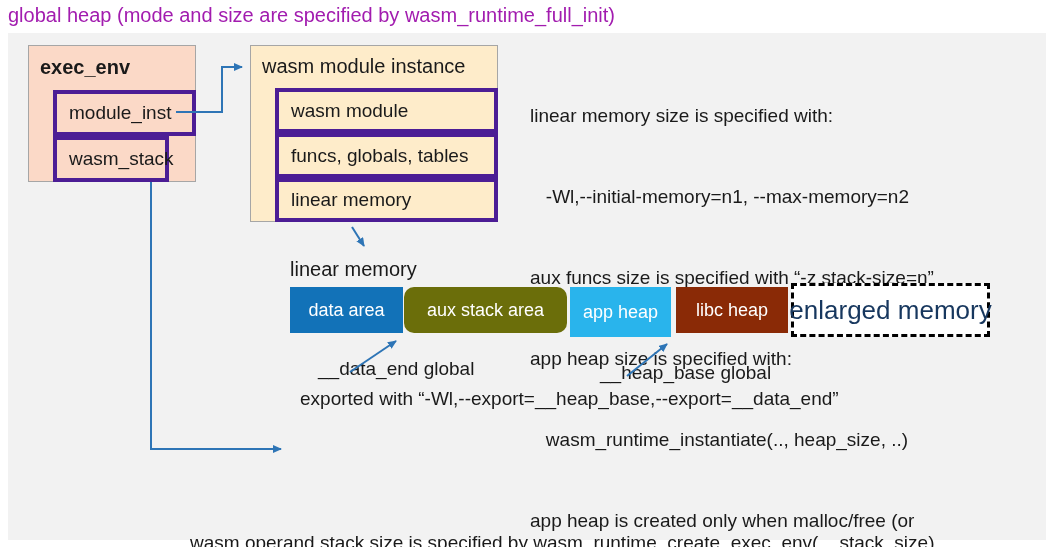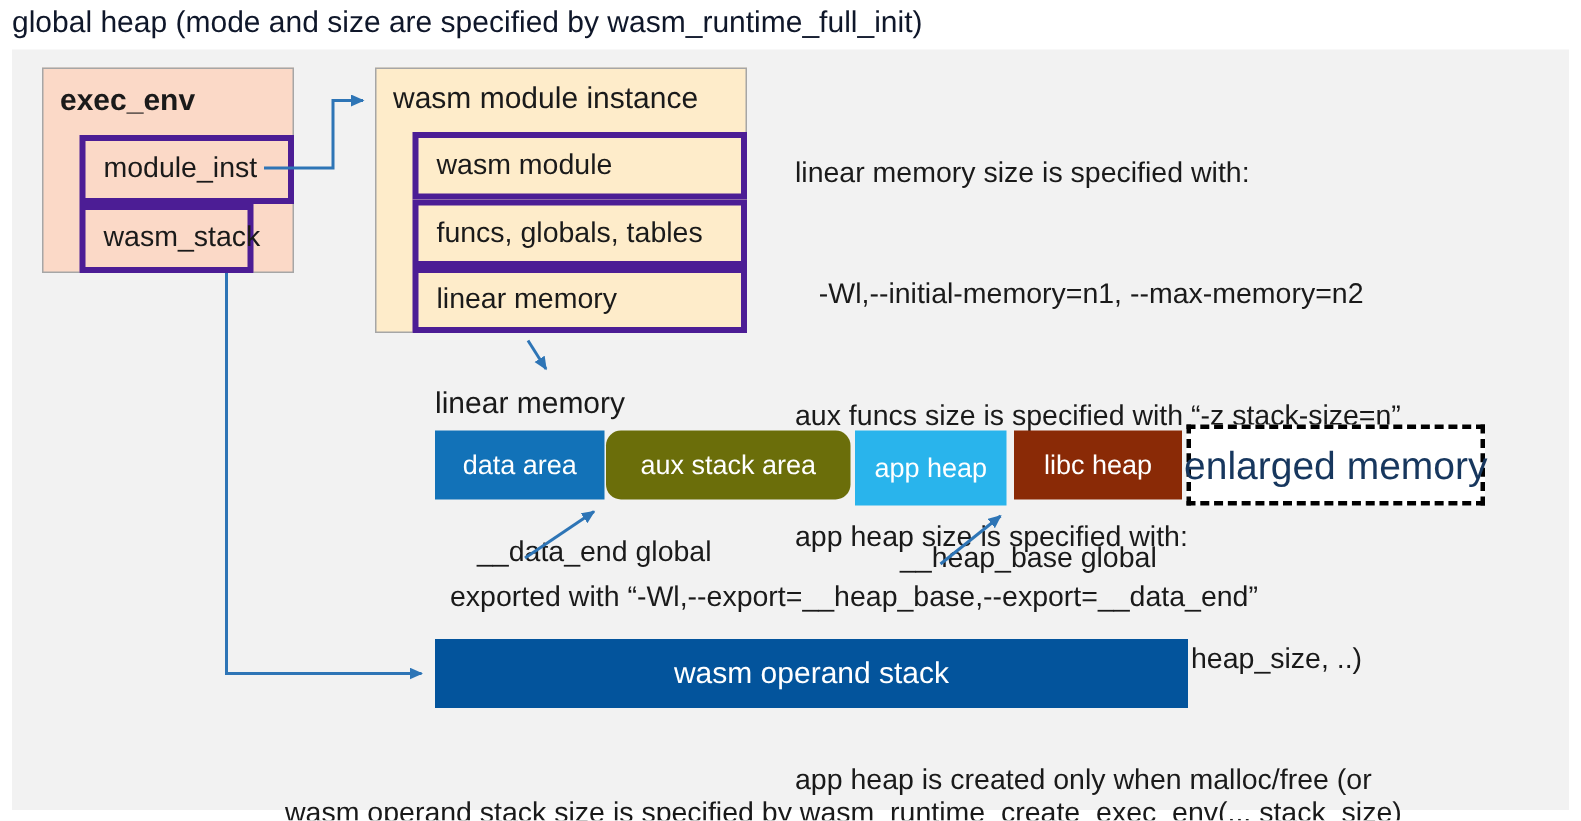--- a/index.html
+++ b/index.html
@@ -1,21 +1,21 @@
 <!DOCTYPE html>
 <html><head>
 <meta charset="utf-8">
 <style>
   html,body{margin:0;padding:0;background:#ffffff;}
   .canvas{
     position:relative;width:1054px;height:547px;overflow:hidden;
     font-family:"Liberation Sans", sans-serif;color:#1a1a1a;background:#ffffff;
   }
   .page-title{
-    position:absolute;left:8px;top:4px;font-size:20px;font-weight:400;color:#0f172a;
+    position:absolute;left:8px;top:4px;font-size:20px;font-weight:400;color:#a21caf;
     white-space:nowrap;
   }
   .panel{
     position:absolute;left:8px;top:33px;width:1038px;height:507px;background:#f2f2f2;
   }
   .rect{position:absolute;box-sizing:border-box;border:1px solid #a6a6a6;}
   .salmon{background:#fbd9c7;}
   .cream{background:#feecca;}
   .box-head{
     position:absolute;box-sizing:border-box;padding-left:12px;
@@ -85,21 +85,20 @@
     <div class="seg seg-aux">aux stack area</div>
     <div class="seg seg-app">app heap</div>
     <div class="seg seg-libc">libc heap</div>
     <div class="seg seg-enlarged">enlarged memory</div>
   </div>
 
   <div class="label" style="left:318px;top:358px;">__data_end global</div>
   <div class="label" style="left:600px;top:362px;">__heap_base global</div>
   <div class="label" style="left:300px;top:388px;">exported with “-Wl,--export=__heap_base,--export=__data_end”</div>
 
-  <div class="operand-stack">wasm operand stack</div>
 
   <div class="notes" style="left:190px;top:478px;width:860px;line-height:26px;">
     <div>wasm operand stack size is specified by wasm_runtime_create_exec_env(.., stack_size)</div>
     
   </div>
 
   <svg class="arrows" viewBox="0 0 1054 547">
     <defs>
       <marker id="arrow" markerWidth="10" markerHeight="9" refX="8" refY="4" orient="auto" markerUnits="userSpaceOnUse">
         <path d="M0,0 L9,4 L0,8 z" fill="#2e75b6"></path>

